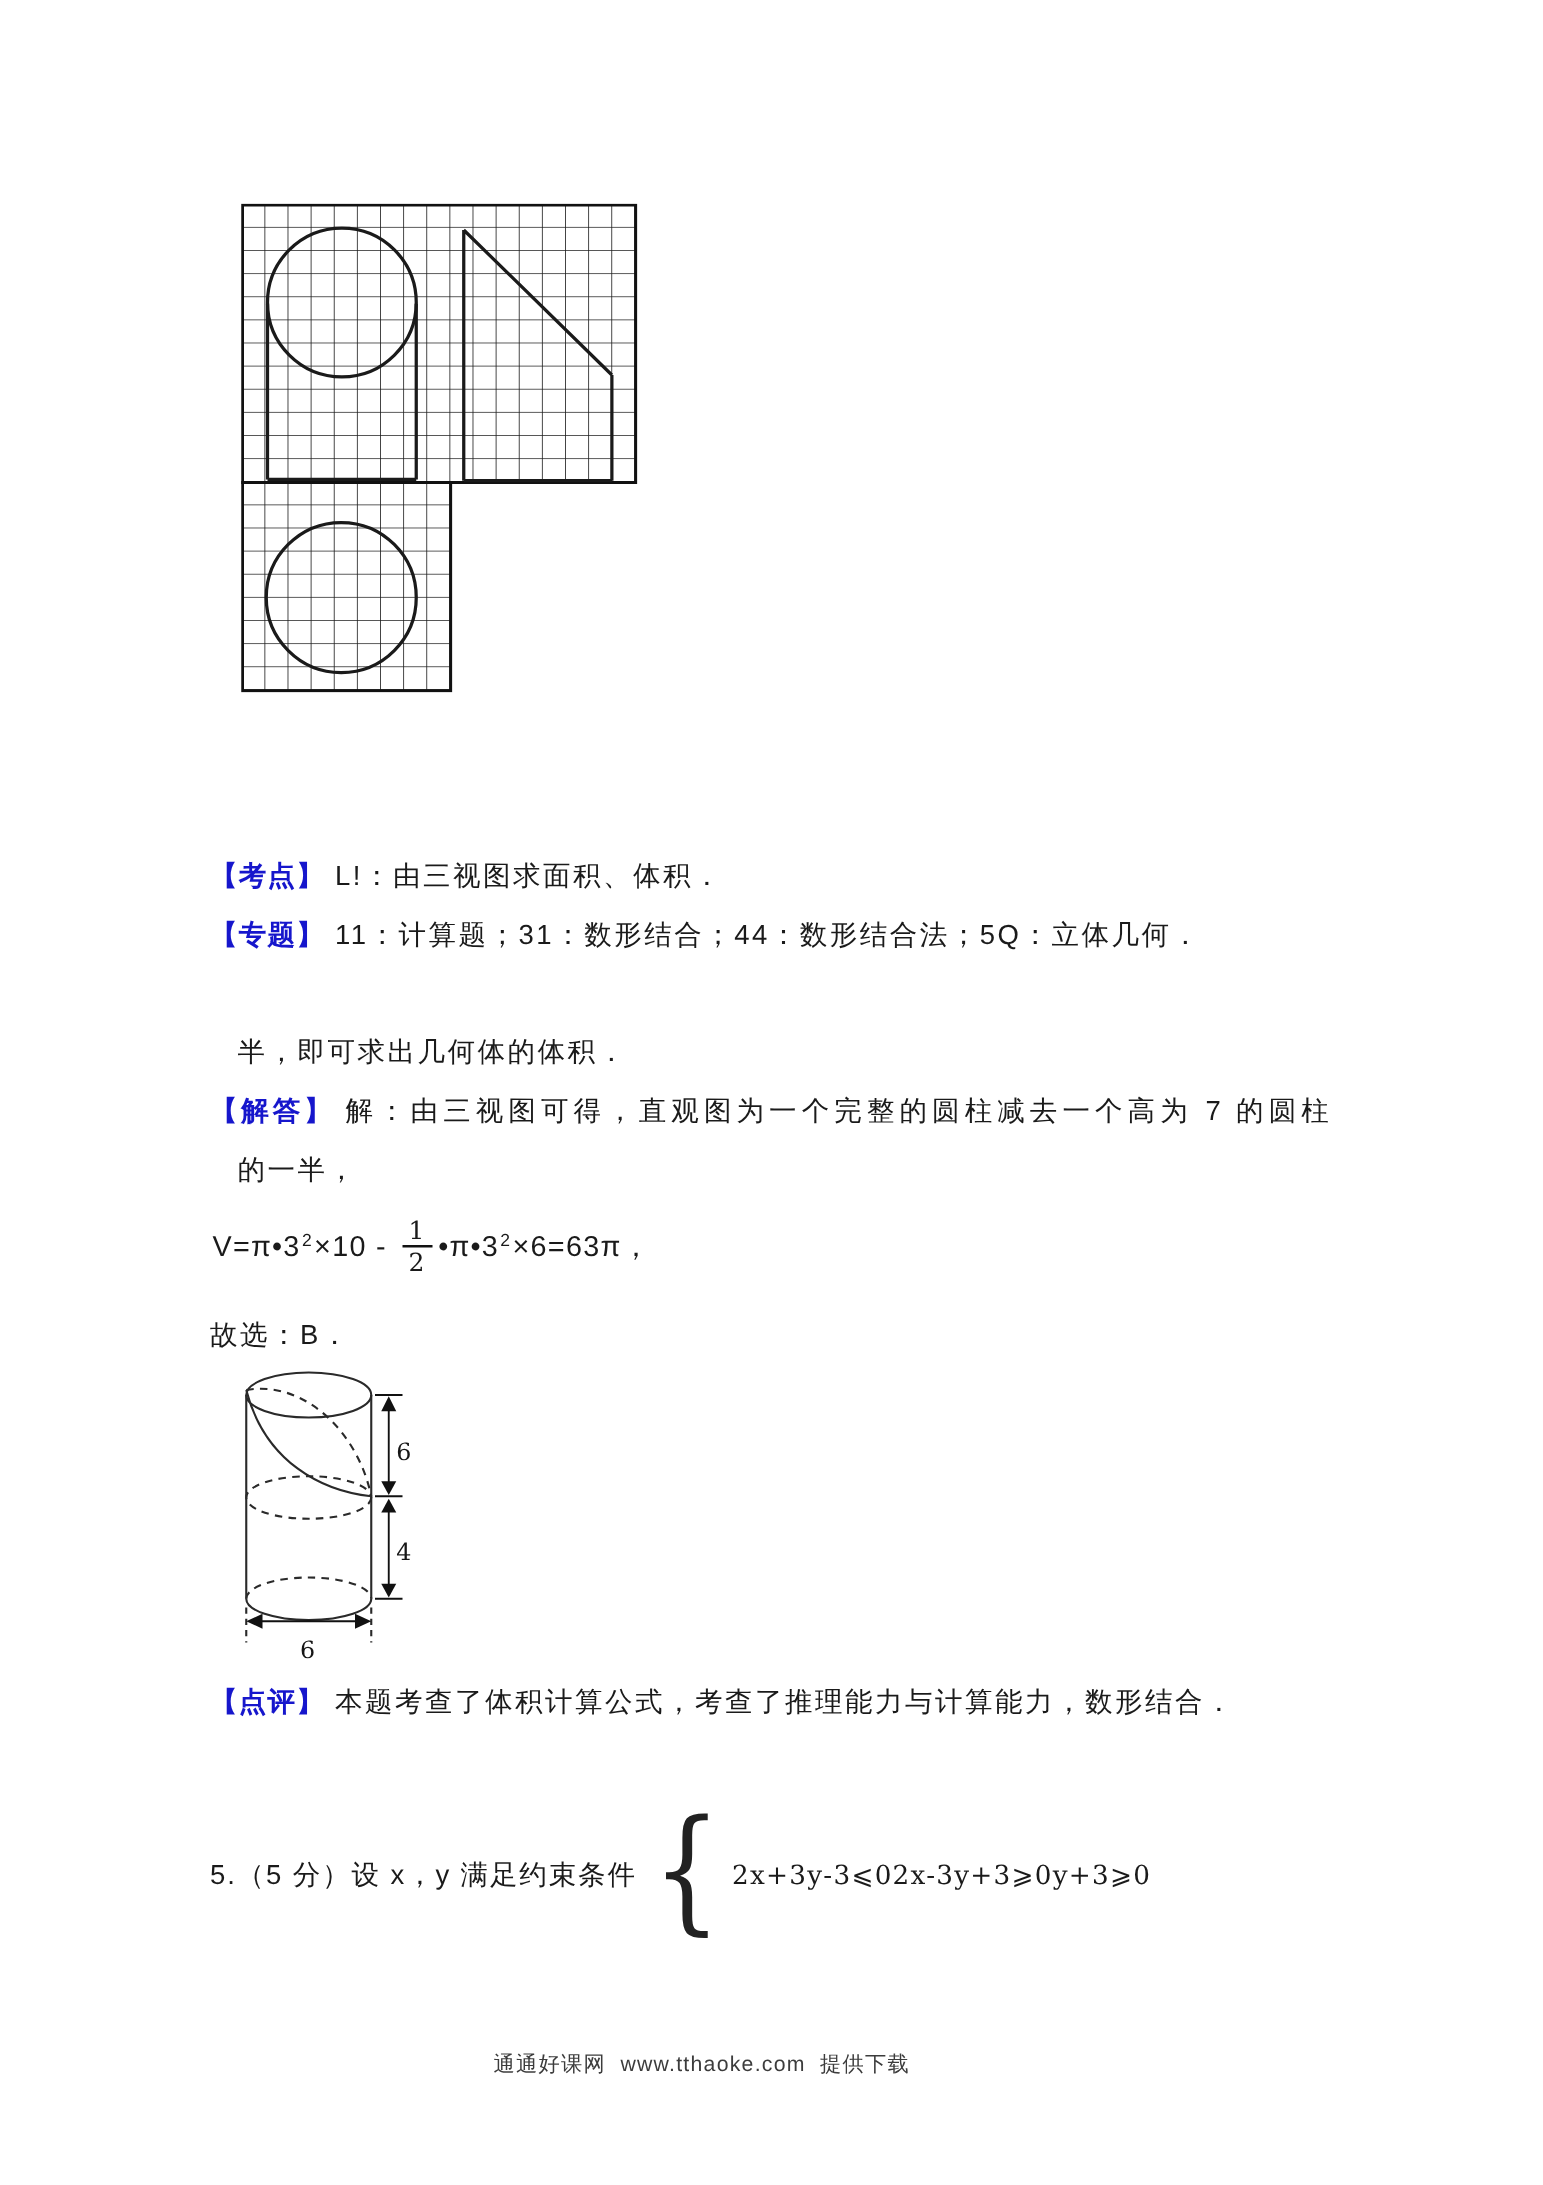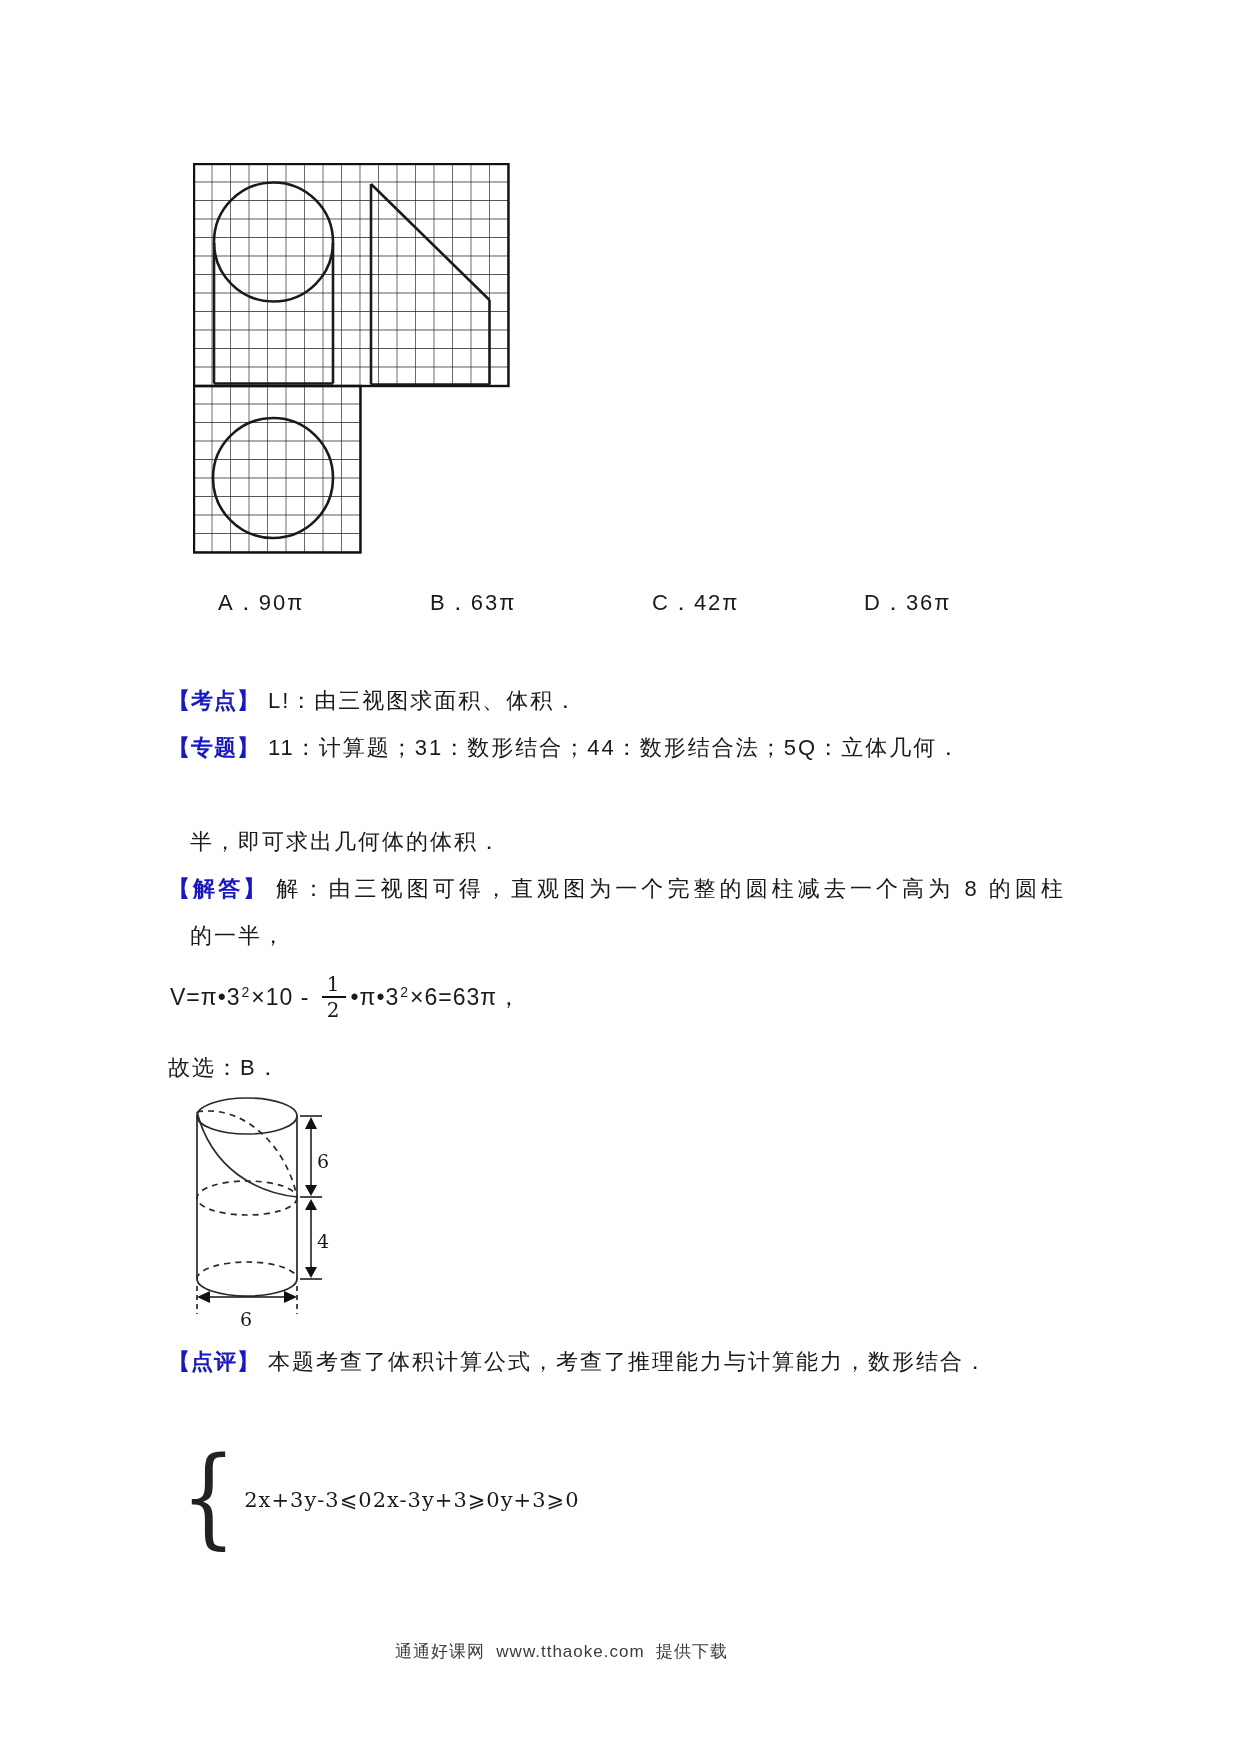--- a/index.html
+++ b/index.html
@@ -98,41 +98,35 @@
       </pattern>
     </defs>
     <rect x="1" y="1" width="314.5" height="222" fill="url(#g)" stroke="#111" stroke-width="2.4"></rect>
     <rect x="1" y="223" width="166.5" height="166.5" fill="url(#g)" stroke="#111" stroke-width="2.4"></rect>
     <circle cx="80.5" cy="79" r="59.5" fill="none" stroke="#1a1a1a" stroke-width="2.6"></circle>
     <path d="M21 80 V220.5 M140 80 V220.5 M21 220.5 H140" fill="none" stroke="#1a1a1a" stroke-width="2.6"></path>
     <path d="M178 21 V221.5 M178 21 L296.5 137 M296.5 137 V221.5 M178 221.5 H296.5" fill="none" stroke="#1a1a1a" stroke-width="2.6"></path>
     <circle cx="80" cy="315" r="60" fill="none" stroke="#1a1a1a" stroke-width="2.6"></circle>
   </svg>
 
-  <div class="options">
-    <span class="opt-a">A．90π</span>
-    <span class="opt-b">B．63π</span>
-    <span class="opt-c">C．42π</span>
-    <span class="opt-d">D．36π</span>
-  </div>
 
   <div class="para" style="top:686px;">
     <span class="label">【考点】</span><span>L!：由三视图求面积、体积．</span>
   </div>
 
   <div class="para" style="top:733px;">
     <span class="label">【专题】</span><span>11：计算题；31：数形结合；44：数形结合法；5Q：立体几何．</span>
   </div>
 
   <div class="para cont" style="top:827px;">
     <span>半，即可求出几何体的体积．</span>
   </div>
 
   <div class="para fill" style="top:874px;">
-    <span class="label">【解答】</span><span>解：由三视图可得，直观图为一个完整的圆柱减去一个高为 8 的圆柱</span>
+    <span class="label">【解答】</span><span>解：由三视图可得，直观图为一个完整的圆柱减去一个高为 7 的圆柱</span>
   </div>
   <div class="para cont" style="top:921px;">
     <span>的一半，</span>
   </div>
 
   <div class="formula">
     <span>V=π•3</span><sup>2</sup><span>×10 - </span><span class="frac"><span class="fnum">1</span><span class="fden">2</span></span><span>•π•3</span><sup>2</sup><span>×6=63π，</span>
   </div>
 
   <div class="para" style="top:1041px;margin-top:12px;">
@@ -169,21 +163,21 @@
     <text x="147" y="82" font-size="19">6</text>
     <text x="147" y="162" font-size="19">4</text>
     <text x="70" y="240" font-size="19">6</text>
   </svg>
 
   <div class="para" style="top:1347px;">
     <span class="label">【点评】</span><span>本题考查了体积计算公式，考查了推理能力与计算能力，数形结合．</span>
   </div>
 
   <div class="q5">
-    <span class="q5-brace">{</span>
+    <span>5.（5 分）设 x，y 满足约束条件</span><span class="q5-brace">{</span>
     <span class="q5-constraints">
       <span>2x+3y-3⩽0</span>
       <span>2x-3y+3⩾0</span>
       <span>y+3⩾0</span>
     </span>
   </div>
 
   <div class="footer">
     <span>通通好课网  www.tthaoke.com  提供下载</span>
   </div>

